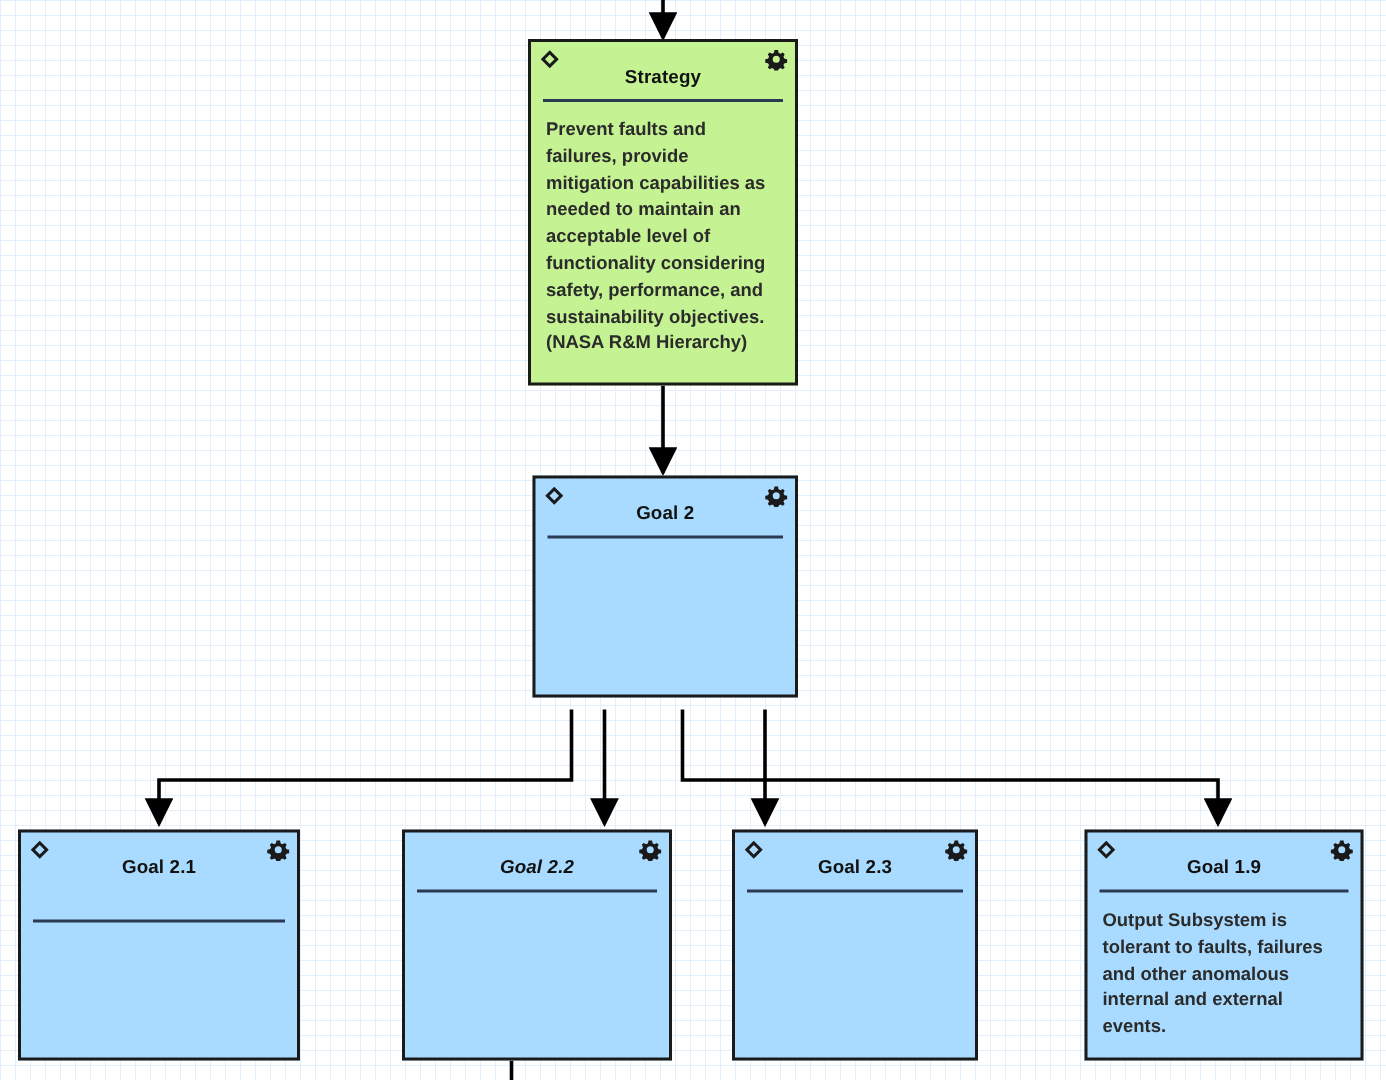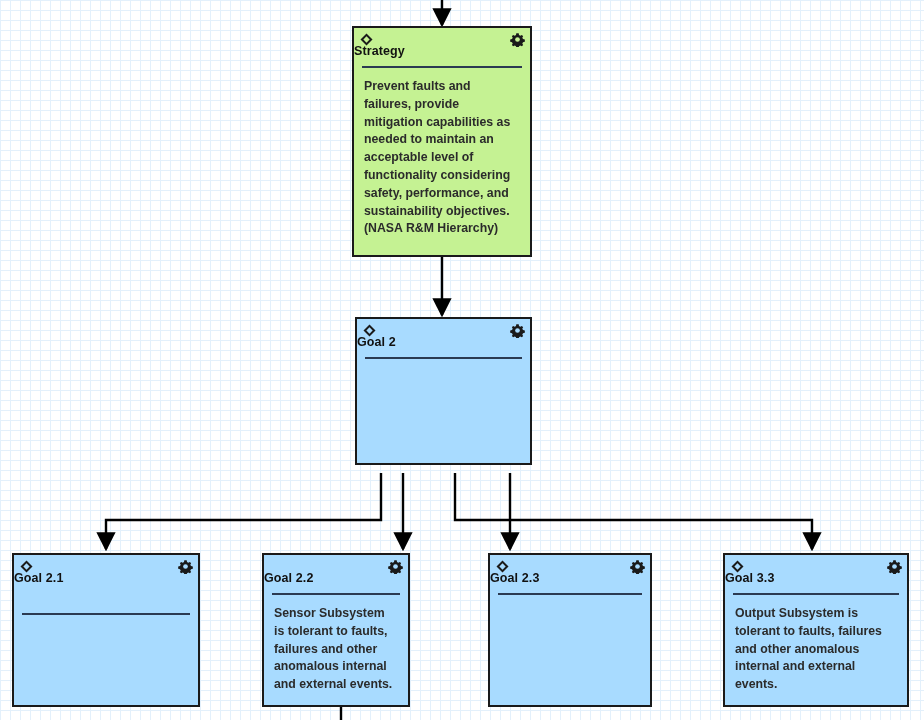--- a/index.html
+++ b/index.html
@@ -53,20 +53,21 @@
 
   .node-header {
     position: relative;
     height: 38px;
     flex: 0 0 auto;
   }
   .node-title {
     position: absolute;
     left: 0; right: 0;
     top: 16px;
+    text-align: center;
     font-size: 12.5px;
     font-weight: bold;
     color: #111111;
     letter-spacing: 0.1px;
   }
   .node-divider {
     flex: 0 0 auto;
     height: 0;
     margin: 0 8px;
     border-top: 2px solid #2b3a52;
@@ -171,32 +172,31 @@
         <svg viewBox="0 0 16 16">
           <path d="M6.6 0.8 h2.8 l0.35 2.1 1.45 0.85 1.9 -0.95 1.4 1.4 -0.95 1.9 0.85 1.45 2.1 0.35 v2.8 l-2.1 0.35 -0.85 1.45 0.95 1.9 -1.4 1.4 -1.9 -0.95 -1.45 0.85 -0.35 2.1 h-2.8 l-0.35 -2.1 -1.45 -0.85 -1.9 0.95 -1.4 -1.4 0.95 -1.9 -0.85 -1.45 -2.1 -0.35 v-2.8 l2.1 -0.35 0.85 -1.45 -0.95 -1.9 1.4 -1.4 1.9 0.95 1.45 -0.85 z" fill="#1a1a1a" transform="scale(0.92) translate(0.7,0.7)"></path>
           <circle cx="8" cy="8" r="2.5" fill="#a8dbff"></circle>
         </svg>
       </span>
       <div class="node-title">Goal 2.1</div>
     </div>
     <div class="node-divider"></div>
   </div>
 
-  <div class="node" style="left:262px; top:553px; width:148px; height:154px;">
+  <div class="node" style="left:268px; top:553px; width:180px; height:154px;font-style:italic;">
     <div class="node-header">
       <span class="icon gear-icon">
         <svg viewBox="0 0 16 16">
           <path d="M6.6 0.8 h2.8 l0.35 2.1 1.45 0.85 1.9 -0.95 1.4 1.4 -0.95 1.9 0.85 1.45 2.1 0.35 v2.8 l-2.1 0.35 -0.85 1.45 0.95 1.9 -1.4 1.4 -1.9 -0.95 -1.45 0.85 -0.35 2.1 h-2.8 l-0.35 -2.1 -1.45 -0.85 -1.9 0.95 -1.4 -1.4 0.95 -1.9 -0.85 -1.45 -2.1 -0.35 v-2.8 l2.1 -0.35 0.85 -1.45 -0.95 -1.9 1.4 -1.4 1.9 0.95 1.45 -0.85 z" fill="#1a1a1a" transform="scale(0.92) translate(0.7,0.7)"></path>
           <circle cx="8" cy="8" r="2.5" fill="#a8dbff"></circle>
         </svg>
       </span>
       <div class="node-title">Goal 2.2</div>
     </div>
     <div class="node-divider"></div>
-    <div class="node-body">Sensor Subsystem is tolerant to faults, failures and other anomalous internal and external events.</div>
   </div>
 
   <div class="node" style="left:488px; top:553px; width:164px; height:154px;">
     <div class="node-header">
       <span class="icon diamond-icon">
         <svg viewBox="0 0 16 16">
           <path d="M8 1.6 L14.4 8 L8 14.4 L1.6 8 Z" fill="#1a1a1a"></path>
           <path d="M8 4.6 L11.4 8 L8 11.4 L4.6 8 Z" fill="#a8dbff"></path>
         </svg>
       </span>
@@ -218,19 +218,19 @@
           <path d="M8 1.6 L14.4 8 L8 14.4 L1.6 8 Z" fill="#1a1a1a"></path>
           <path d="M8 4.6 L11.4 8 L8 11.4 L4.6 8 Z" fill="#a8dbff"></path>
         </svg>
       </span>
       <span class="icon gear-icon">
         <svg viewBox="0 0 16 16">
           <path d="M6.6 0.8 h2.8 l0.35 2.1 1.45 0.85 1.9 -0.95 1.4 1.4 -0.95 1.9 0.85 1.45 2.1 0.35 v2.8 l-2.1 0.35 -0.85 1.45 0.95 1.9 -1.4 1.4 -1.9 -0.95 -1.45 0.85 -0.35 2.1 h-2.8 l-0.35 -2.1 -1.45 -0.85 -1.9 0.95 -1.4 -1.4 0.95 -1.9 -0.85 -1.45 -2.1 -0.35 v-2.8 l2.1 -0.35 0.85 -1.45 -0.95 -1.9 1.4 -1.4 1.9 0.95 1.45 -0.85 z" fill="#1a1a1a" transform="scale(0.92) translate(0.7,0.7)"></path>
           <circle cx="8" cy="8" r="2.5" fill="#a8dbff"></circle>
         </svg>
       </span>
-      <div class="node-title">Goal 3.3</div>
+      <div class="node-title">Goal 1.9</div>
     </div>
     <div class="node-divider"></div>
     <div class="node-body">Output Subsystem is tolerant to faults, failures and other anomalous internal and external events.</div>
   </div>
 
 </div>
 
 </body></html>

